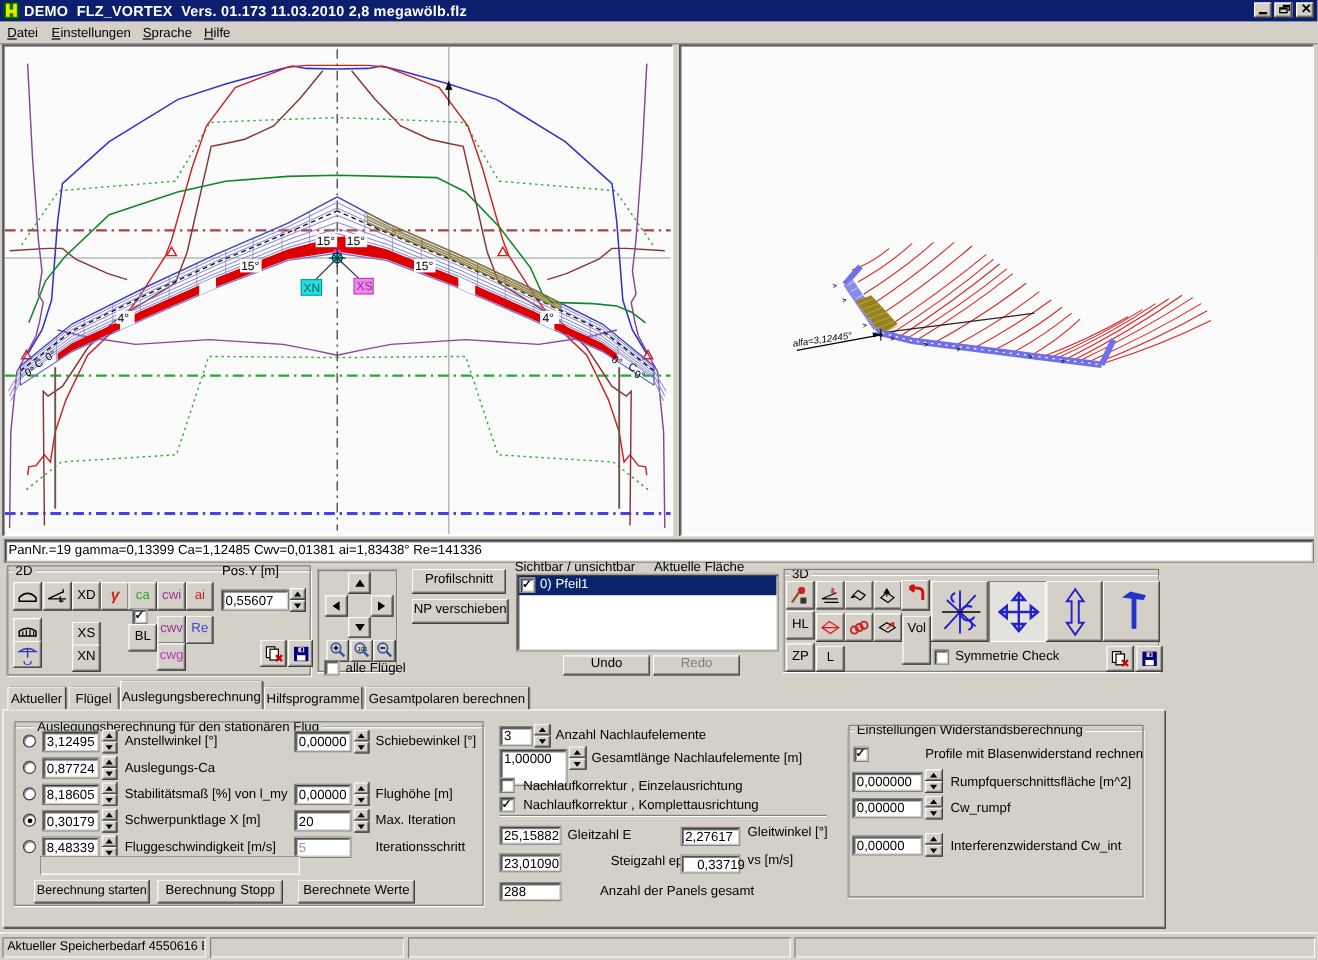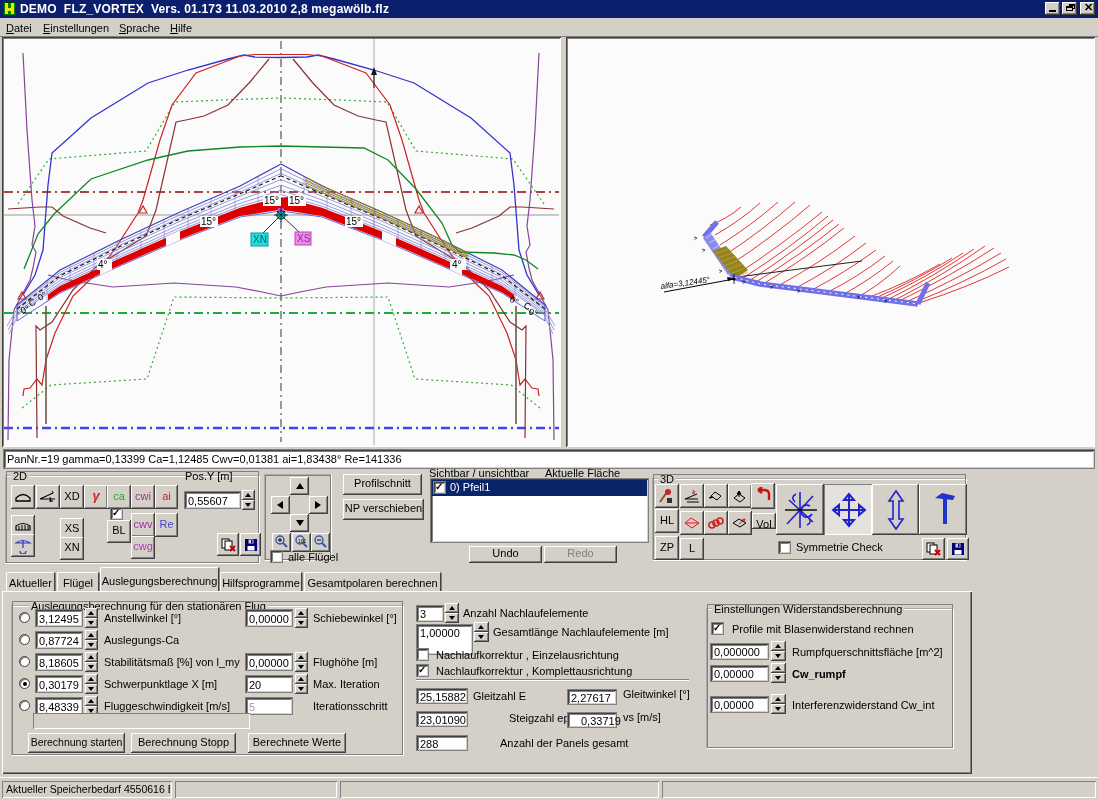--- a/index.html
+++ b/index.html
@@ -268,21 +268,21 @@
   </fieldset>
 <div class="btn" style="left:655px;top:484px;width:24px;height:24px;text-align:center;line-height:22px;font-size:11px;"></div>
 <div class="btn" style="left:680px;top:484px;width:24px;height:24px;text-align:center;line-height:22px;font-size:11px;"></div>
 <div class="btn" style="left:704px;top:484px;width:24px;height:24px;text-align:center;line-height:22px;font-size:11px;"></div>
 <div class="btn" style="left:728px;top:484px;width:24px;height:24px;text-align:center;line-height:22px;font-size:11px;"></div>
 <div class="btn" style="left:751px;top:483px;width:24px;height:26px;text-align:center;line-height:24px;font-size:11px;"></div>
 <div class="btn" style="left:655px;top:509px;width:24px;height:24px;text-align:center;line-height:22px;font-size:11px;">HL</div>
 <div class="btn" style="left:680px;top:511px;width:24px;height:24px;text-align:center;line-height:22px;font-size:11px;"></div>
 <div class="btn" style="left:704px;top:511px;width:24px;height:24px;text-align:center;line-height:22px;font-size:11px;"></div>
 <div class="btn" style="left:728px;top:511px;width:24px;height:24px;text-align:center;line-height:22px;font-size:11px;"></div>
-<div class="btn" style="left:752px;top:513px;width:24px;height:16px;text-align:center;line-height:22px;font-size:11px;">Vol</div>
+<div class="btn" style="left:752px;top:513px;width:24px;height:41px;text-align:center;line-height:22px;font-size:11px;">Vol</div>
 <div class="btn" style="left:655px;top:536px;width:24px;height:24px;text-align:center;line-height:22px;font-size:11px;">ZP</div>
 <div class="btn" style="left:680px;top:538px;width:24px;height:22px;text-align:center;line-height:20px;font-size:11px;">L</div>
 <div class="btn" style="left:776px;top:484px;width:48px;height:51px;text-align:center;line-height:49px;font-size:11px;"></div>
 <div style="left:824px;top:484px;width:48px;height:51px;background:#e4e2dc;box-shadow:inset 1px 1px 0 #808080, inset -1px -1px 0 #fff;"></div>
 <div class="btn" style="left:872px;top:484px;width:47px;height:51px;text-align:center;line-height:49px;font-size:11px;"></div>
 <div class="btn" style="left:919px;top:484px;width:48px;height:51px;text-align:center;line-height:49px;font-size:11px;"></div>
 <svg style="left:658px;top:488px" width="17" height="17" viewBox="0 0 17 17">
 <path d="M2 14 L9 4" stroke="#885533" stroke-width="2"></path>
     <circle cx="10" cy="4" r="3" fill="#cc2222"></circle>
     <rect x="9" y="10" width="5" height="5" fill="#333"></rect>
@@ -455,33 +455,33 @@
 <div class="fld" style="left:567px;top:712px;width:50px;height:16px;font-size:11px;line-height:16px;padding-left:13px;">0,33719</div>
 <div style="left:623px;top:711px;font-size:11px;white-space:nowrap;">vs [m/s]</div>
 <div class="fld" style="left:416px;top:735px;width:52px;height:16px;font-size:11px;line-height:16px;padding-left:3px;">288</div>
 <div style="left:500px;top:737px;font-size:11px;white-space:nowrap;">Anzahl der Panels gesamt</div>
 <fieldset style="left:706px;top:603px;width:248px;height:146px;">
     <legend style="margin-left:4px">Einstellungen Widerstandsberechnung</legend>
   </fieldset>
 <div class="fld" style="left:711px;top:622px;width:13px;height:13px;background:#fff;">
     <span style="position:absolute;left:1px;top:-1px;font-size:10px;font-weight:bold;color:#000;">✓</span>
   </div>
-<div style="left:732px;top:623px;font-size:11px;white-space:nowrap;">Profile mit Blasenwiderstand rechnen</div>
+<div style="left:771px;top:623px;font-size:11px;white-space:nowrap;">Profile mit Blasenwiderstand rechnen</div>
 <div class="fld" style="left:710px;top:643px;width:59px;height:17px;font-size:11px;line-height:17px;padding-left:3px;">0,000000</div>
 <div class="btn spin" style="left:771px;top:641px;width:15px;height:10px;"></div>
 <div class="btn spin" style="left:771px;top:651px;width:15px;height:10px;"></div>
 <div style="left:775px;top:644px;width:0;height:0;border-left:3px solid transparent;border-right:3px solid transparent;border-bottom:4px solid #000;"></div>
 <div style="left:775px;top:654px;width:0;height:0;border-left:3px solid transparent;border-right:3px solid transparent;border-top:4px solid #000;"></div>
 <div style="left:792px;top:646px;font-size:11px;white-space:nowrap;">Rumpfquerschnittsfläche [m^2]</div>
 <div class="fld" style="left:710px;top:665px;width:59px;height:17px;font-size:11px;line-height:17px;padding-left:3px;">0,00000</div>
 <div class="btn spin" style="left:771px;top:663px;width:15px;height:10px;"></div>
 <div class="btn spin" style="left:771px;top:673px;width:15px;height:10px;"></div>
 <div style="left:775px;top:666px;width:0;height:0;border-left:3px solid transparent;border-right:3px solid transparent;border-bottom:4px solid #000;"></div>
 <div style="left:775px;top:676px;width:0;height:0;border-left:3px solid transparent;border-right:3px solid transparent;border-top:4px solid #000;"></div>
-<div style="left:792px;top:668px;font-size:11px;white-space:nowrap;font-weight:bold;">Cw_rumpf</div>
+<div style="left:792px;top:668px;font-size:11px;white-space:nowrap;">Cw_rumpf</div>
 <div class="fld" style="left:710px;top:696px;width:59px;height:17px;font-size:11px;line-height:17px;padding-left:3px;">0,00000</div>
 <div class="btn spin" style="left:771px;top:694px;width:15px;height:10px;"></div>
 <div class="btn spin" style="left:771px;top:704px;width:15px;height:10px;"></div>
 <div style="left:775px;top:697px;width:0;height:0;border-left:3px solid transparent;border-right:3px solid transparent;border-bottom:4px solid #000;"></div>
 <div style="left:775px;top:707px;width:0;height:0;border-left:3px solid transparent;border-right:3px solid transparent;border-top:4px solid #000;"></div>
 <div style="left:792px;top:699px;font-size:11px;white-space:nowrap;">Interferenzwiderstand Cw_int</div>
 <div style="left:0px;top:777px;width:1098px;height:23px;background:#d4d0c8;border-top:1px solid #fff;"></div>
 <div class="sunkgray" style="left:2px;top:781px;width:170px;height:17px;"></div>
 <div class="sunkgray" style="left:175px;top:781px;width:162px;height:17px;"></div>
 <div class="sunkgray" style="left:340px;top:781px;width:319px;height:17px;"></div>

